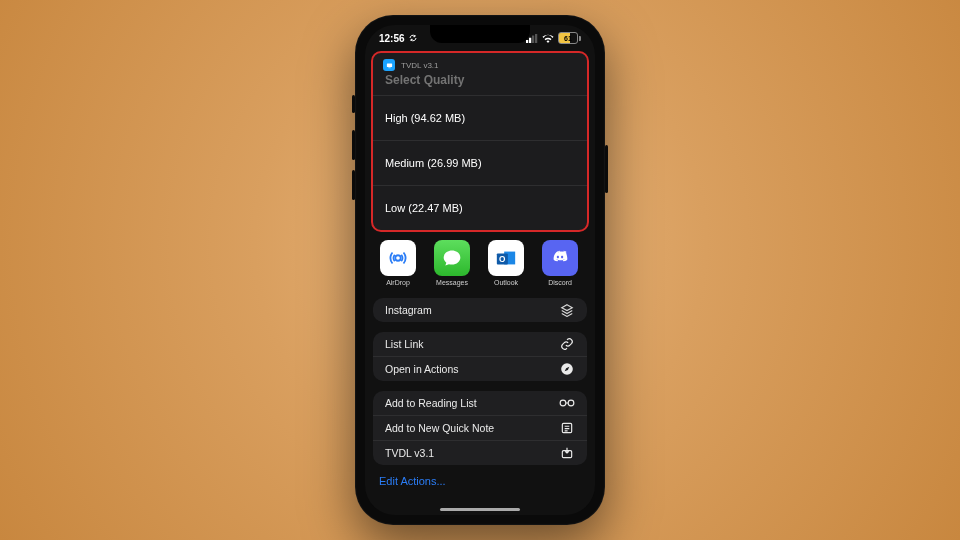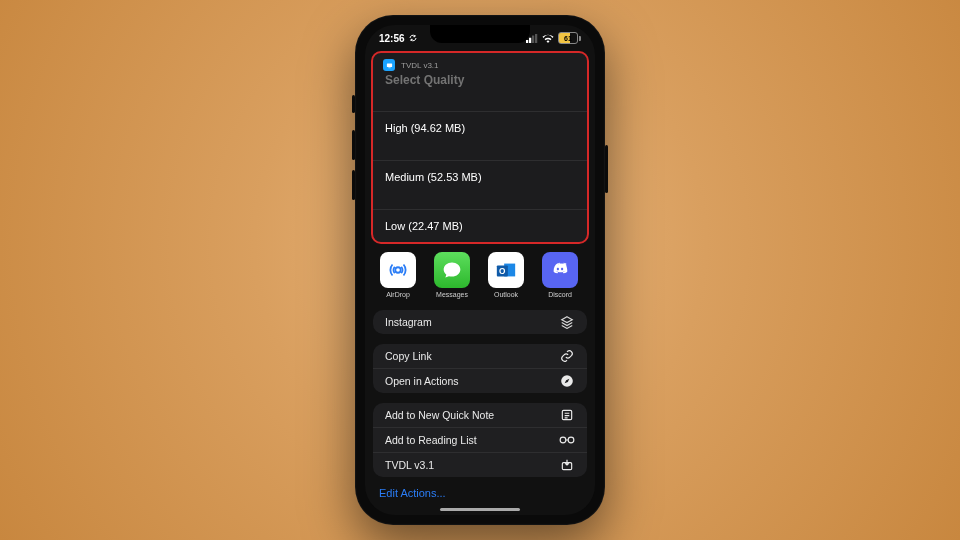--- a/index.html
+++ b/index.html
@@ -98,25 +98,24 @@
     width:12px; height:12px; background:#1aa3ff; border-radius:3px;
     display:flex; align-items:center; justify-content:center;
   }
   .panel-title {
     padding: 0 12px 8px 12px;
     font-size: 12px;
     font-weight: 600;
     color: #737373;
   }
   .quality-row {
-    padding: 10px 12px;
+    padding: 16px 12px;
     border-top: 1px solid #2e2e30;
     font-size: 11px;
     color: #fff;
-    margin-top: 16px;
   }
 
   
   .app-row {
     display:flex;
     gap: 12px;
     padding: 8px 8px 2px 12px;
   }
   .app {
     display:flex; flex-direction:column; align-items:center;
@@ -211,21 +210,21 @@
           <span class="panel-app-icon">
             <svg width="7" height="7" viewBox="0 0 24 24" fill="#fff">
                 <rect x="3" y="5" width="18" height="12" rx="2"></rect>
                 <rect x="8" y="19" width="8" height="2"></rect>
               </svg>
           </span>
           <span>TVDL v3.1</span>
         </div>
         <div class="panel-title">Select Quality</div>
         <div class="quality-row">High (94.62 MB)</div>
-        <div class="quality-row">Medium (52.53 MB)</div>
+        <div class="quality-row">Medium (26.99 MB)</div>
         <div class="quality-row">Low (22.47 MB)</div>
       </div>
 
       <div class="app-row">
         <div class="app">
           <div class="app-icon airdrop-bg">
             <svg width="22" height="22" viewBox="0 0 24 24" fill="none" stroke="#2b7df6" stroke-width="2">
                 <circle cx="12" cy="12" r="3"></circle>
                 <path d="M6 18a9 9 0 0 1 0-12M18 6a9 9 0 0 1 0 12"></path>
                 <path d="M8.5 15.5a5 5 0 0 1 0-7M15.5 8.5a5 5 0 0 1 0 7"></path>
@@ -267,59 +266,59 @@
           <span class="action-icon">
             <svg width="14" height="14" viewBox="0 0 24 24" fill="none" stroke="#eaeaea" stroke-width="2">
                 <path d="M12 3l9 5-9 5-9-5 9-5zM3 13l9 5 9-5M3 18l9 5 9-5" opacity=".9"></path>
               </svg>
           </span>
         </div>
       </div>
 
       <div class="group">
         <div class="action-row">
-          <span>Copy Link</span>
+          <span>List Link</span>
           <span class="action-icon">
             <svg width="14" height="14" viewBox="0 0 24 24" fill="none" stroke="#eaeaea" stroke-width="2">
                 <path d="M10 14a5 5 0 0 0 7 0l3-3a5 5 0 0 0-7-7l-1 1M14 10a5 5 0 0 0-7 0l-3 3a5 5 0 0 0 7 7l1-1"></path>
               </svg>
           </span>
         </div>
         <div class="action-row">
           <span>Open in Actions</span>
           <span class="action-icon">
             <svg width="14" height="14" viewBox="0 0 24 24" fill="#eaeaea">
                 <circle cx="12" cy="12" r="10" fill="#eaeaea"></circle>
                 <path d="M16 8l-2.5 5.5L8 16l2.5-5.5L16 8z" fill="#1f1f21"></path>
               </svg>
           </span>
         </div>
       </div>
 
       <div class="group">
-        <div class="action-row">
-          <span>Add to New Quick Note</span>
-          <span class="action-icon">
-            <svg width="14" height="14" viewBox="0 0 24 24" fill="none" stroke="#eaeaea" stroke-width="2">
-                <rect x="4" y="4" width="16" height="16" rx="2"></rect>
-                <path d="M8 9h8M8 13h8M8 17h5"></path>
-              </svg>
-          </span>
-        </div>
         <div class="action-row">
           <span>Add to Reading List</span>
           <span class="action-icon">
             <svg width="18" height="10" viewBox="0 0 28 14" fill="none" stroke="#eaeaea" stroke-width="2">
                 <circle cx="7" cy="7" r="5"></circle>
                 <circle cx="21" cy="7" r="5"></circle>
                 <path d="M12 7h4"></path>
               </svg>
           </span>
         </div>
         <div class="action-row">
+          <span>Add to New Quick Note</span>
+          <span class="action-icon">
+            <svg width="14" height="14" viewBox="0 0 24 24" fill="none" stroke="#eaeaea" stroke-width="2">
+                <rect x="4" y="4" width="16" height="16" rx="2"></rect>
+                <path d="M8 9h8M8 13h8M8 17h5"></path>
+              </svg>
+          </span>
+        </div>
+        <div class="action-row">
           <span>TVDL v3.1</span>
           <span class="action-icon">
             <svg width="14" height="14" viewBox="0 0 24 24" fill="none" stroke="#eaeaea" stroke-width="2">
                 <rect x="4" y="8" width="16" height="12" rx="2"></rect>
                 <path d="M12 3v9m0 0l-3-3m3 3l3-3"></path>
               </svg>
           </span>
         </div>
       </div>
 

